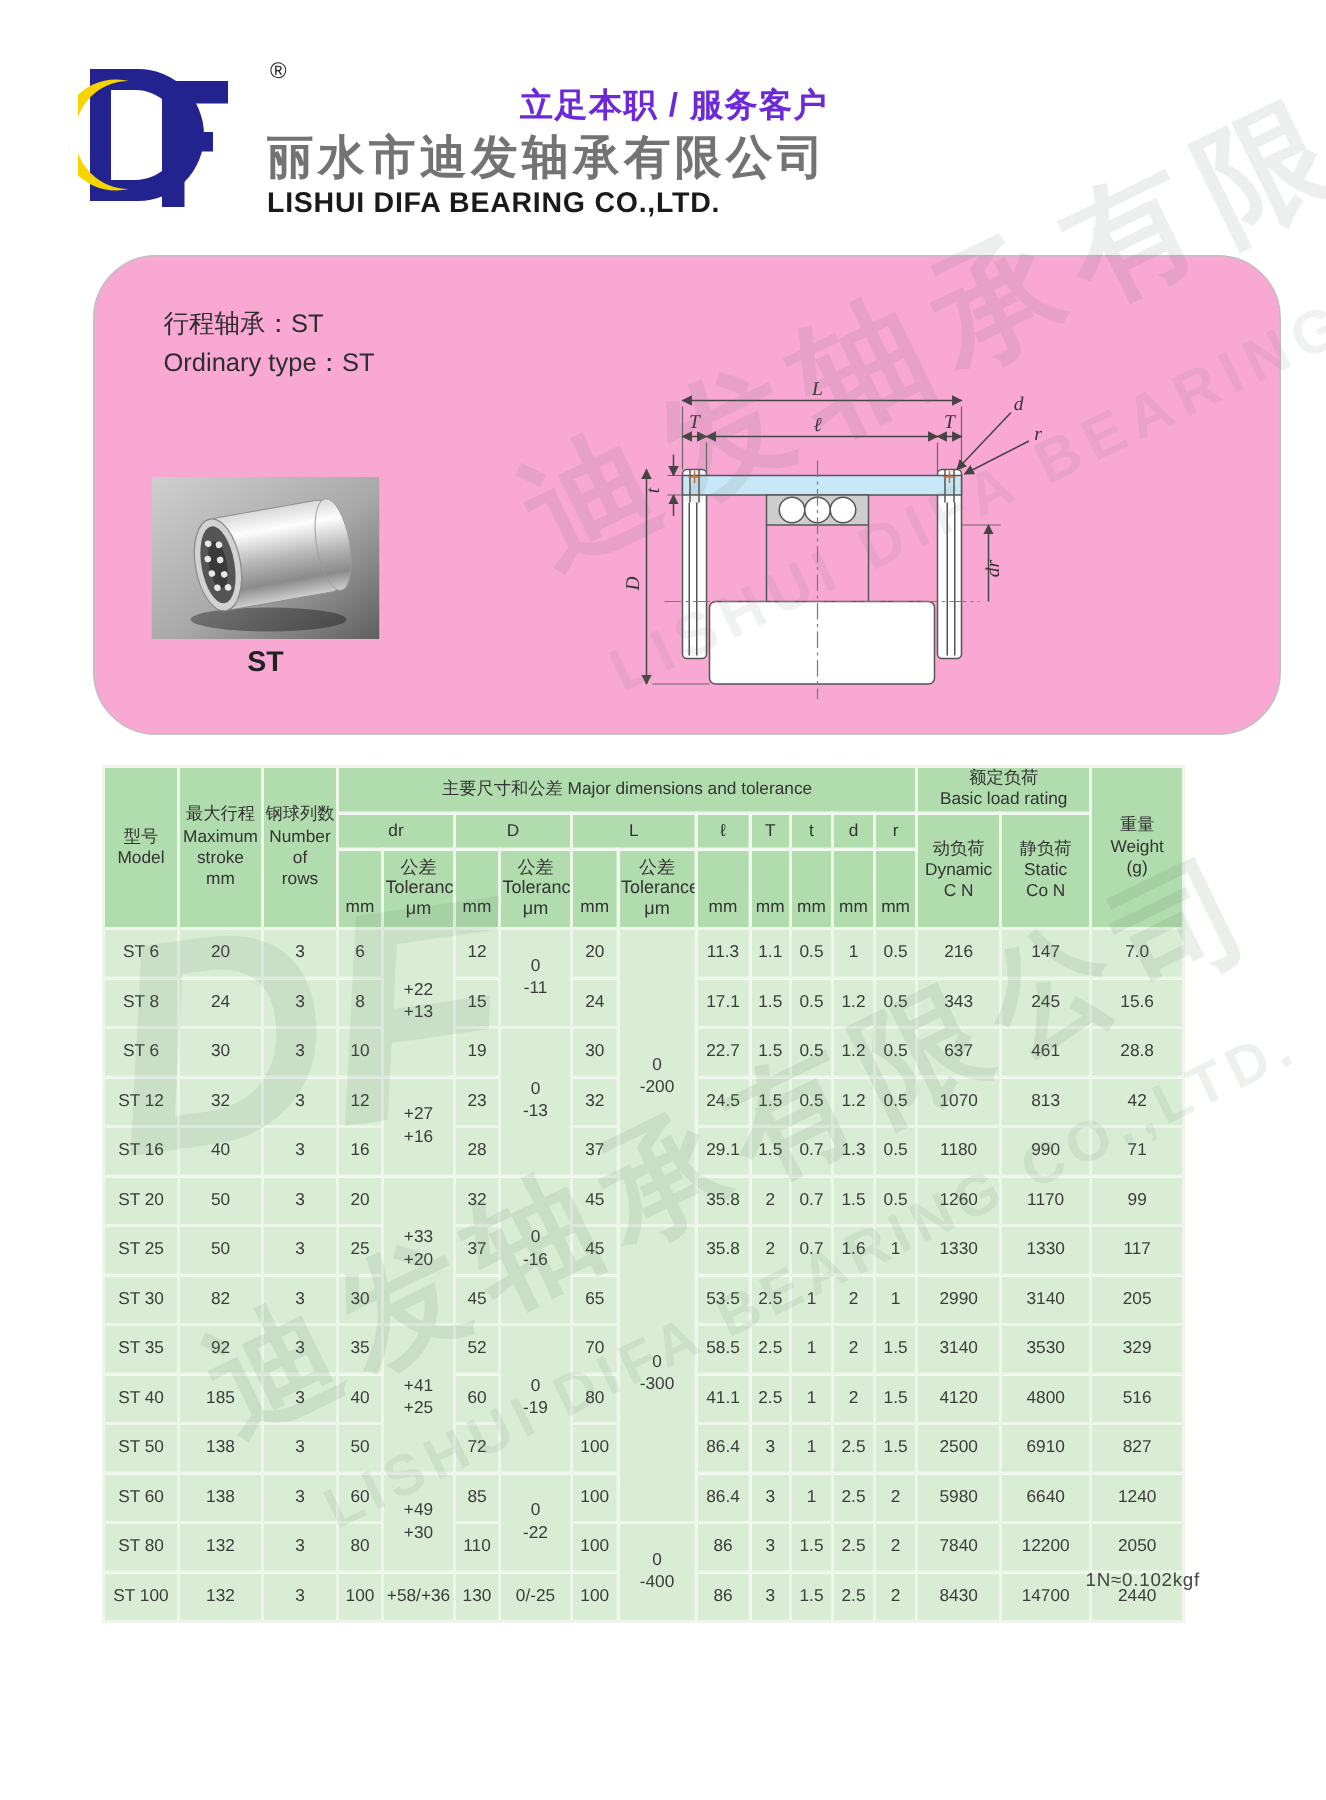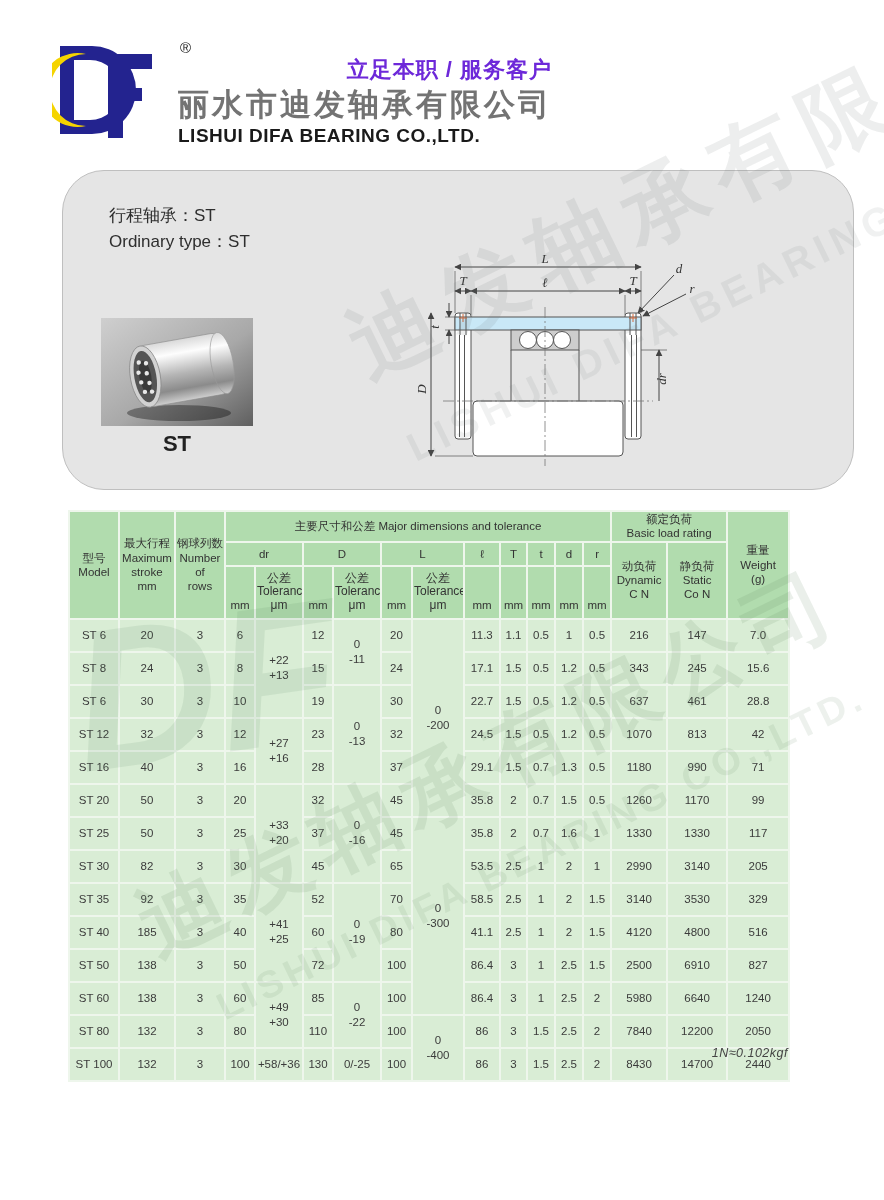--- a/index.html
+++ b/index.html
@@ -9,41 +9,41 @@
   
   .brand{position:absolute;left:52px;top:40px;display:flex;}
   .logo{width:112px;height:100px;}
   .brand-text{margin-left:14px;}
   .reg{font-size:15px;color:#222;line-height:1;margin:0 0 2px 2px;}
   .slogan{font-size:22px;font-weight:bold;color:#6d28d9;letter-spacing:1px;line-height:1.15;text-align:right;}
   .company-cn{font-size:31px;font-weight:bold;color:#737373;letter-spacing:3px;margin-top:4px;line-height:1.2;}
   .company-en{font-size:19px;font-weight:bold;color:#1a1a1a;letter-spacing:0.5px;margin-top:2px;}
 
   
-  .panel{position:absolute;left:62px;top:170px;width:790px;height:318px;background:#e5e5e5;
+  .panel{position:absolute;left:62px;top:170px;width:790px;height:318px;background:#f9a8d4;
          border-radius:42px;border:1px solid #bfbfbf;}
   .panel-title{position:absolute;left:46px;top:32px;font-size:17px;color:#2e2e2e;line-height:1.5;}
   .photo{position:absolute;left:38px;top:147px;width:152px;height:108px;}
   .photo-caption{position:absolute;left:38px;top:260px;width:152px;text-align:center;
-                 font-size:22px;font-weight:bold;color:#222;}
+                 font-size:19px;font-weight:bold;color:#222;}
   .diagram{position:absolute;left:352px;top:80px;}
 
   
   .spec-wrap{position:absolute;left:68px;top:510px;width:720px;}
   table.spec{border-collapse:collapse;table-layout:fixed;width:720px;}
   .spec th,.spec td{border:2px solid #eef6ec;text-align:center;vertical-align:middle;
                     padding:0 1px;overflow:hidden;}
   .spec thead th{background:#b1dcae;font-weight:normal;font-size:11.5px;line-height:1.25;
                  color:#333;white-space:pre-line;}
   .spec thead th.small{font-size:12px;line-height:1.15;}
   .spec thead th.mm-cell{vertical-align:bottom;padding-bottom:5px;font-size:11.5px;}
   .spec tbody td{background:#d9edd5;font-size:11.5px;height:31px;color:#3b3b3b;}
   .spec tbody td.tol{white-space:pre-line;line-height:1.3;}
-  .note{position:absolute;left:68px;top:1046px;width:720px;text-align:right;
-        font-size:12.5px;color:#444;letter-spacing:0.5px;font-style:italic;}
+  .note{position:absolute;left:80px;top:1046px;width:720px;text-align:right;
+        font-size:12.5px;color:#444;letter-spacing:0.5px;}
 
   
   .wm{position:absolute;pointer-events:none;font-weight:bold;white-space:nowrap;z-index:30;}
   .wm-cn1{left:330px;top:300px;font-size:86px;letter-spacing:14px;color:rgba(110,118,114,0.12);
           transform:rotate(-26deg);transform-origin:left top;}
   .wm-en1{left:400px;top:430px;font-size:40px;letter-spacing:6px;color:rgba(110,118,114,0.10);
           transform:rotate(-26deg);transform-origin:left top;}
   .wm-cn2{left:120px;top:880px;font-size:84px;letter-spacing:12px;color:rgba(95,130,95,0.13);
           transform:rotate(-26deg);transform-origin:left top;}
   .wm-en2{left:210px;top:990px;font-size:38px;letter-spacing:5px;color:rgba(95,130,95,0.11);

